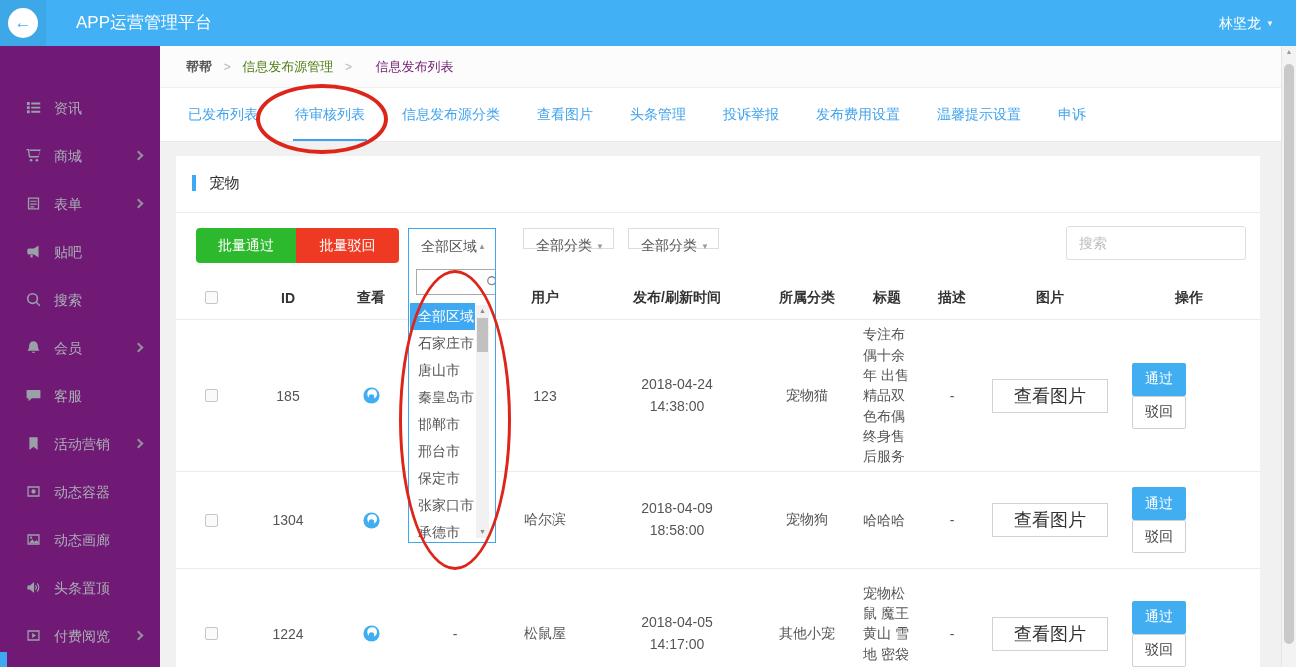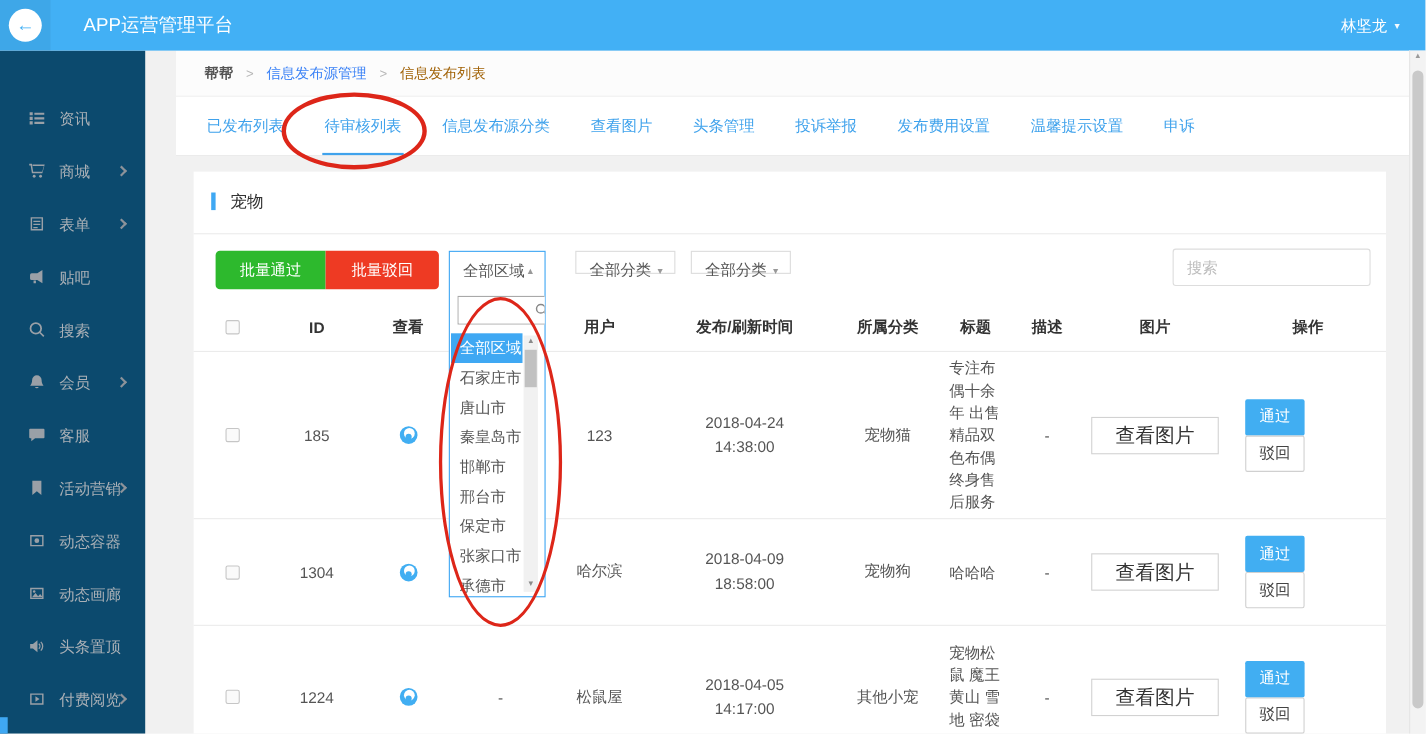--- a/index.html
+++ b/index.html
@@ -9,34 +9,34 @@
 
   
   .topbar { position:absolute; left:0; top:0; width:1296px; height:46px; background:#42b0f5; z-index:30; }
   .topbar-left-sq { position:absolute; left:0; top:0; width:46px; height:46px; background:rgba(0,0,0,0.05); }
   .back-btn { position:absolute; left:8px; top:8px; width:30px; height:30px; border-radius:50%; background:#fff; text-align:center; line-height:29px; color:#42b0f5; font-size:17px; font-weight:bold; cursor:pointer; }
   .topbar-title { position:absolute; left:76px; top:0; line-height:46px; color:#fff; font-size:17px; }
   .topbar-user { position:absolute; right:22px; top:0; line-height:46px; color:#fff; font-size:14px; cursor:pointer; }
   .topbar-user .caret { font-size:8px; vertical-align:2px; margin-left:5px; opacity:.95; }
 
   
-  .sidebar { position:absolute; left:0; top:46px; width:132px; height:621px; background:#0c4a6e; padding-top:38px; z-index:20; }
+  .sidebar { position:absolute; left:0; top:46px; width:160px; height:621px; background:#701a75; padding-top:38px; z-index:20; }
   .side-item { position:relative; height:48px; line-height:48px; padding-left:26px; color:#aab0b6; font-size:14px; cursor:pointer; }
   .side-item .icon { display:inline-block; width:15px; height:15px; margin-right:9px; vertical-align:-2px; color:#9aa0a7; }
   .side-item svg { display:block; width:15px; height:15px; fill:#9aa0a7; }
   .side-chev { position:absolute; right:18px; top:20px; width:7px; height:7px; border-top:2px solid #8d939a; border-right:2px solid #8d939a; transform:rotate(45deg); }
   .side-blue-sliver { position:absolute; left:0; bottom:0; width:7px; height:15px; background:#3fa8f3; }
 
   
   .breadcrumb-bar { position:absolute; left:160px; top:46px; width:1121px; height:42px; background:#fcfcfc; border-bottom:1px solid #efefef; line-height:42px; font-size:13px; z-index:5; }
   .breadcrumb-bar .bc-wrap { padding-left:26px; }
   .bc-root { color:#555; font-weight:bold; }
   .bc-sep { color:#b5b5b5; margin:0 8px; font-size:12px; }
-  .bc-link { color:#3b82f6; cursor:pointer; }
-  .bc-current { color:#a16207; }
+  .bc-link { color:#4d7c0f; cursor:pointer; }
+  .bc-current { color:#701a75;margin-left:12px; }
 
   
   .tabs-bar { position:absolute; left:160px; top:88px; width:1121px; height:54px; background:#fff; border-bottom:1px solid #e9e9e9; z-index:5; }
   .tabs-wrap { display:flex; padding-left:26px; height:100%; }
   .tab { color:#3fa2ec; font-size:14px; line-height:52px; margin-right:33px; cursor:pointer; border-bottom:2px solid transparent; padding:0 2px; }
   .tab.active { border-bottom-color:#3fa2ec; }
 
   
   .card { position:absolute; left:176px; top:156px; width:1084px; height:511px; background:#fff; z-index:6; }
   .section-head { position:absolute; left:16px; top:18px; height:18px; }

